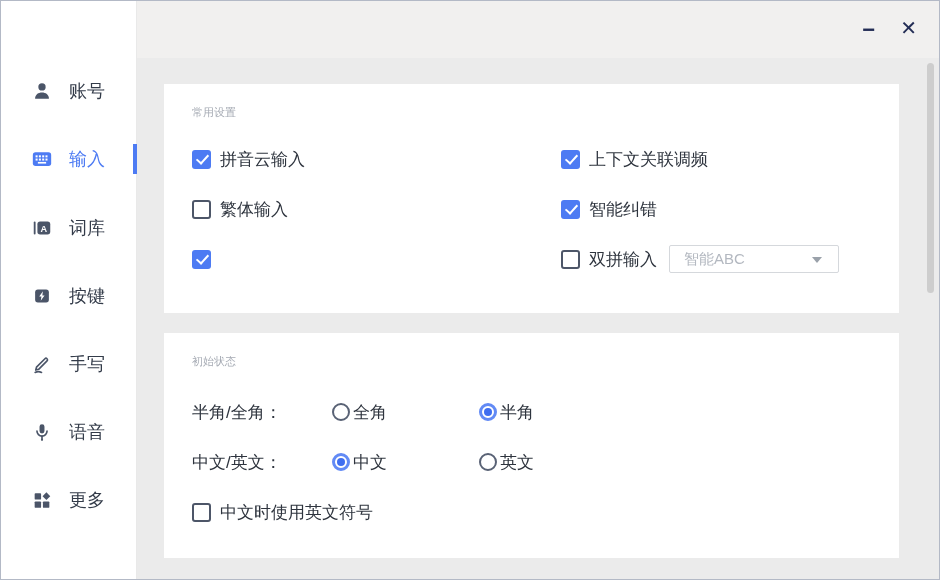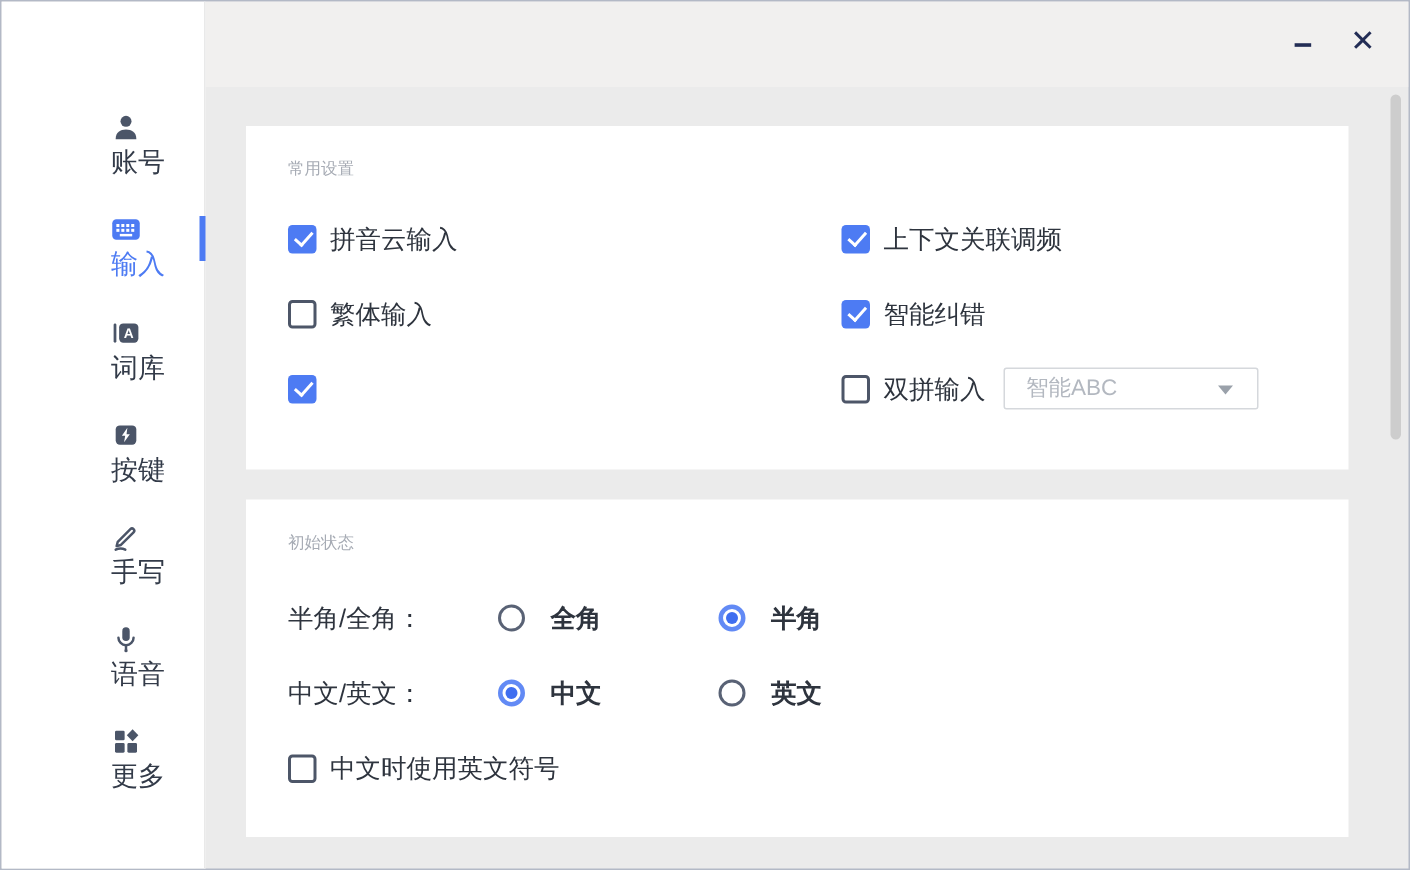--- a/index.html
+++ b/index.html
@@ -14,21 +14,21 @@
   .btn-min { right:64px; top:18px; font-size:22px; }
   .btn-close { right:22px; top:17px; font-size:20px; }
 
   
   .sidebar { position:absolute; left:0; top:0; width:136px; height:580px; background:#ffffff; border-right:1px solid #e9e9e9; z-index:2; }
   .logo-row { position:absolute; left:26px; top:13px; display:flex; align-items:center; }
   .logo-circle { width:31px; height:31px; border:3px solid #3e6cf0; border-radius:50%; background:#fff; display:flex; align-items:center; justify-content:center; }
   .logo-text { font-size:9px; font-weight:700; font-style:italic; color:#3e6cf0; letter-spacing:-0.3px; }
   .app-title { margin-left:10px; font-size:21px; font-weight:700; color:#0a0a0a; }
 
-  .nav-item { position:absolute; left:0; width:136px; height:34px; display:flex; align-items:center; padding-left:30px; cursor:pointer;flex-direction:column; }
+  .nav-item { position:absolute; left:0; width:136px; height:34px; display:flex; align-items:center; padding-left:30px; cursor:pointer; }
   .nav-item .nav-label { margin-left:16px; font-size:18px; color:#333b49; }
   .nav-item.on .nav-label { color:#4d7bf3; }
   .nav-item.on::after { content:""; position:absolute; right:0; top:2px; width:4px; height:30px; background:#4d7bf3; }
   .nav-icon { width:22px; height:22px; flex:0 0 22px; }
 
   
   .card { position:absolute; left:163px; width:735px; background:#ffffff; }
   .card1 { top:83px; height:229px; }
   .card2 { top:332px; height:225px; }
   .card-title { position:absolute; left:28px; top:21px; font-size:11px; color:#a6abb4; }
@@ -40,21 +40,21 @@
   .cb:not(.on) { border:2px solid #4d5668; background:#fff; }
   .cb.on { background:#4d7bf3; }
   .cb.on::after { content:""; position:absolute; left:6.5px; top:2.5px; width:5px; height:10px; border:solid #fff; border-width:0 2.5px 2.5px 0; transform:rotate(42deg); }
   .cb-label { margin-left:9px; font-size:17px; color:#2e343e; white-space:nowrap;text-align:center; }
 
   
   .radio { width:18px; height:18px; border-radius:50%; flex:0 0 18px; position:relative; cursor:pointer; }
   .radio:not(.on) { border:2px solid #596275; background:#fff; }
   .radio.on { border:3px solid #628af5; background:#fff; }
   .radio.on::after { content:""; position:absolute; left:2px; top:2px; width:8px; height:8px; background:#3f6ef0; border-radius:50%; }
-  .radio-label { margin-left:17px; font-size:17px; color:#2e343e; white-space:nowrap;font-weight:bold; }
+  .radio-label { margin-left:3px; font-size:17px; color:#2e343e; white-space:nowrap; }
   .radio-group { display:flex; align-items:center; position:absolute; top:0; height:26px; }
 
   .row-label { font-size:17px; color:#2e343e; white-space:nowrap; }
 
   
   .dropdown { position:absolute; left:505px; top:161px; width:170px; height:28px; border:1px solid #d5d8dc; border-radius:2px; background:#fff; cursor:default;text-decoration:underline; }
   .dropdown-value { position:absolute; left:14px; top:0; line-height:26px; font-size:15px; color:#b3b8c0; }
   .dropdown-caret { position:absolute; right:16px; top:11px; width:0; height:0; border-left:5.5px solid transparent; border-right:5.5px solid transparent; border-top:6px solid #9aa1aa; }
 
   

